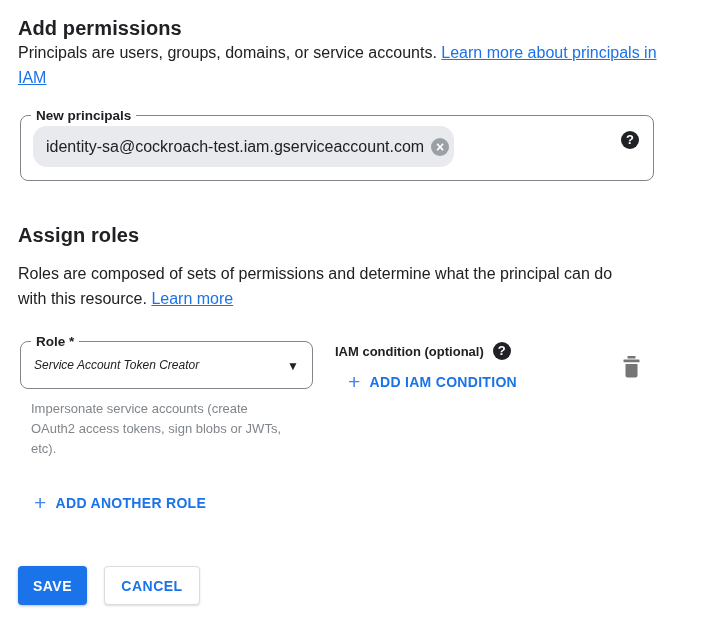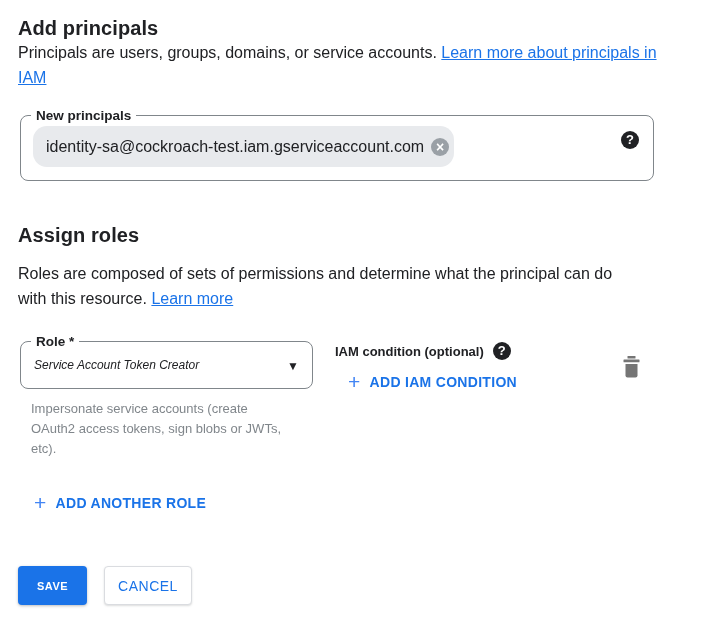--- a/index.html
+++ b/index.html
@@ -59,32 +59,32 @@
   .plus{color:var(--plus-blue);font-size:21px;font-weight:400;line-height:20px;margin-right:9px;}
   .add-iam{margin-top:11px;margin-left:13px;}
 
   .trash-btn{margin-left:auto;margin-right:72px;margin-top:15px;cursor:pointer;line-height:0;}
 
   .add-another{margin-top:34px;margin-left:16px;}
 
   .btn-row{display:flex;margin-top:53px;}
   button{font-family:"Liberation Sans",sans-serif;cursor:pointer;}
   .btn-save{width:69px;height:39px;background:var(--accent-blue);color:#fff;border:none;
-    border-radius:4px;font-size:11px;font-weight:700;letter-spacing:.5px;
+    border-radius:4px;font-size:14px;font-weight:700;letter-spacing:.5px;
     box-shadow:0 1px 3px rgba(60,64,67,.35);}
-  .btn-cancel{margin-left:17px;width:88px;height:39px;background:#fff;color:var(--accent-blue);
-    border:1px solid var(--cancel-border);border-radius:4px;font-size:14px;font-weight:400;
+  .btn-cancel{margin-left:17px;width:96px;height:39px;background:#fff;color:var(--accent-blue);
+    border:1px solid var(--cancel-border);border-radius:4px;font-size:14px;font-weight:700;
     letter-spacing:.5px;box-shadow:0 1px 2px rgba(60,64,67,.18);}
 </style>
 </head>
 <body>
 
 <div class="wrap">
 
-  <div class="page-title">Add principals</div>
+  <div class="page-title">Add permissions</div>
 
   <div class="intro">
     <span>Principals are users, groups, domains, or service accounts.</span>
     <a class="link" href="#">Learn more about principals in IAM</a>
   </div>
 
   <div class="principals-field">
     <span class="field-label">New principals</span>
     <span class="chip">
       <span>identity-sa@cockroach-test.iam.gserviceaccount.com</span>

